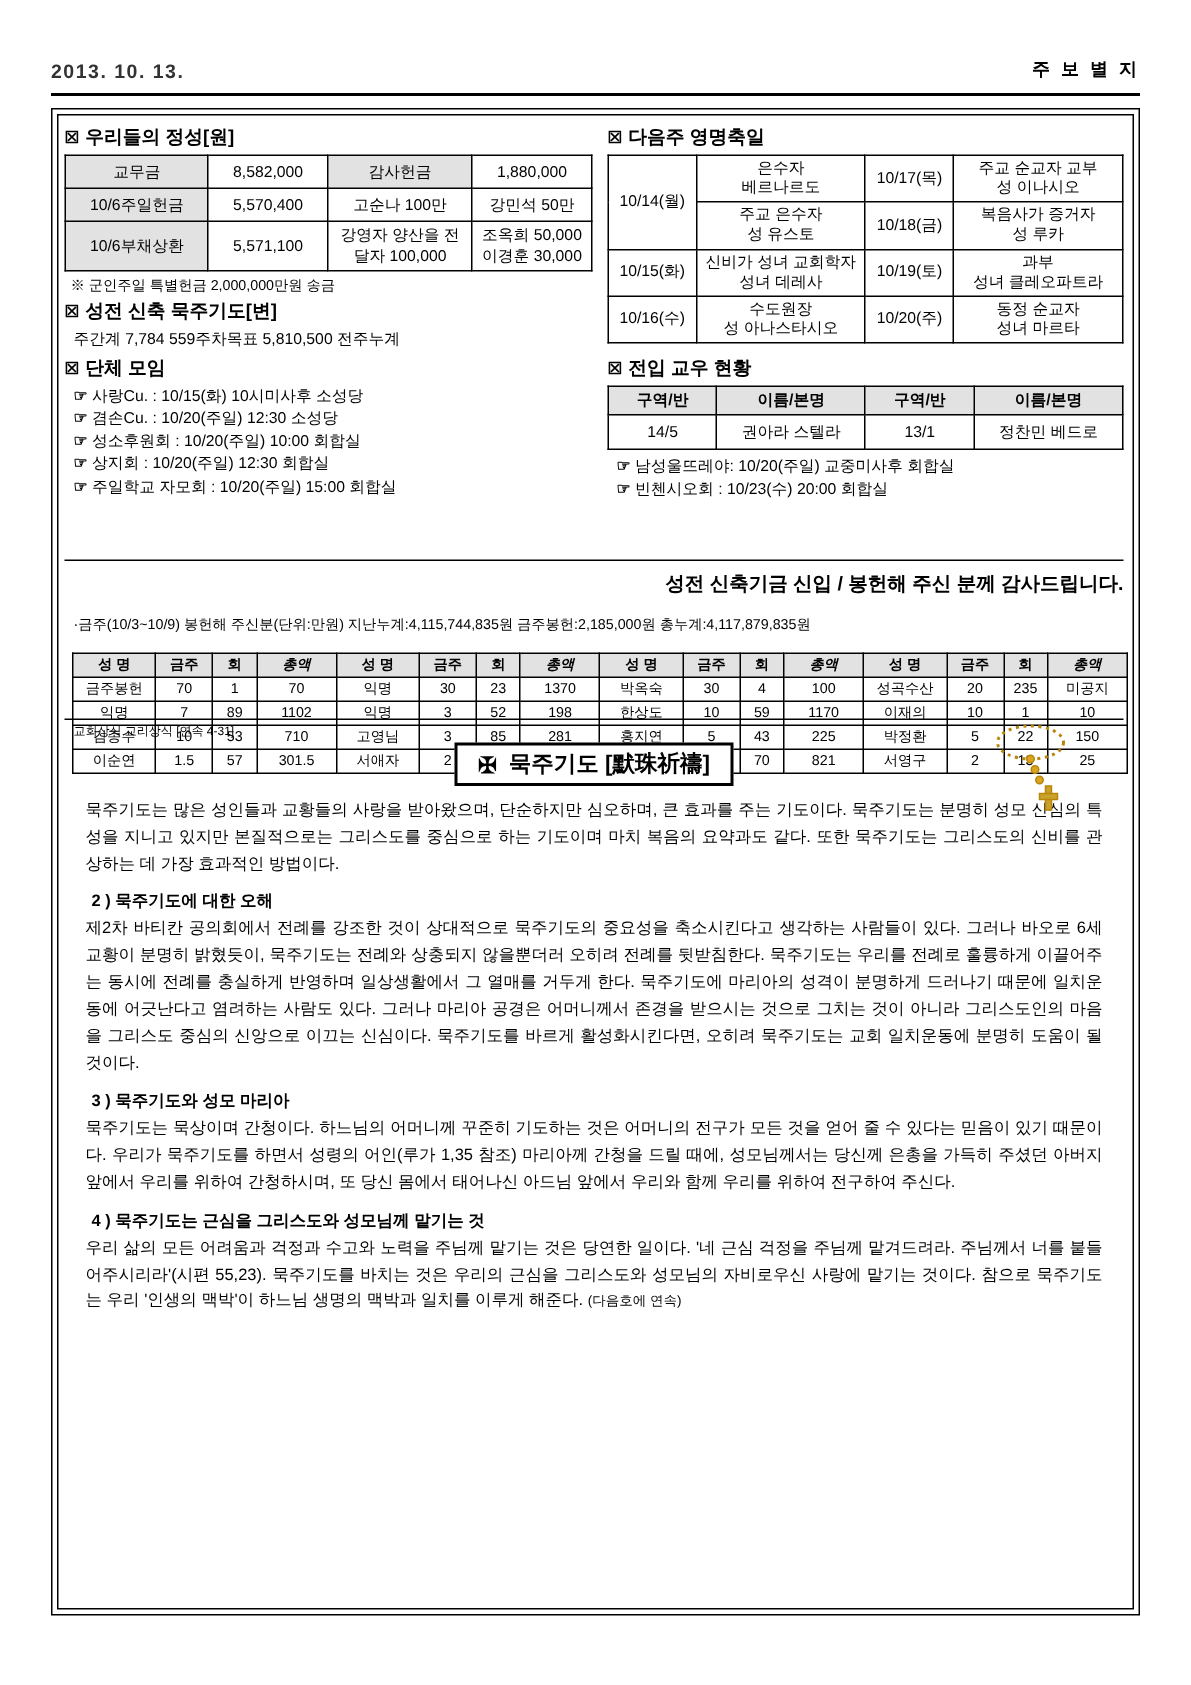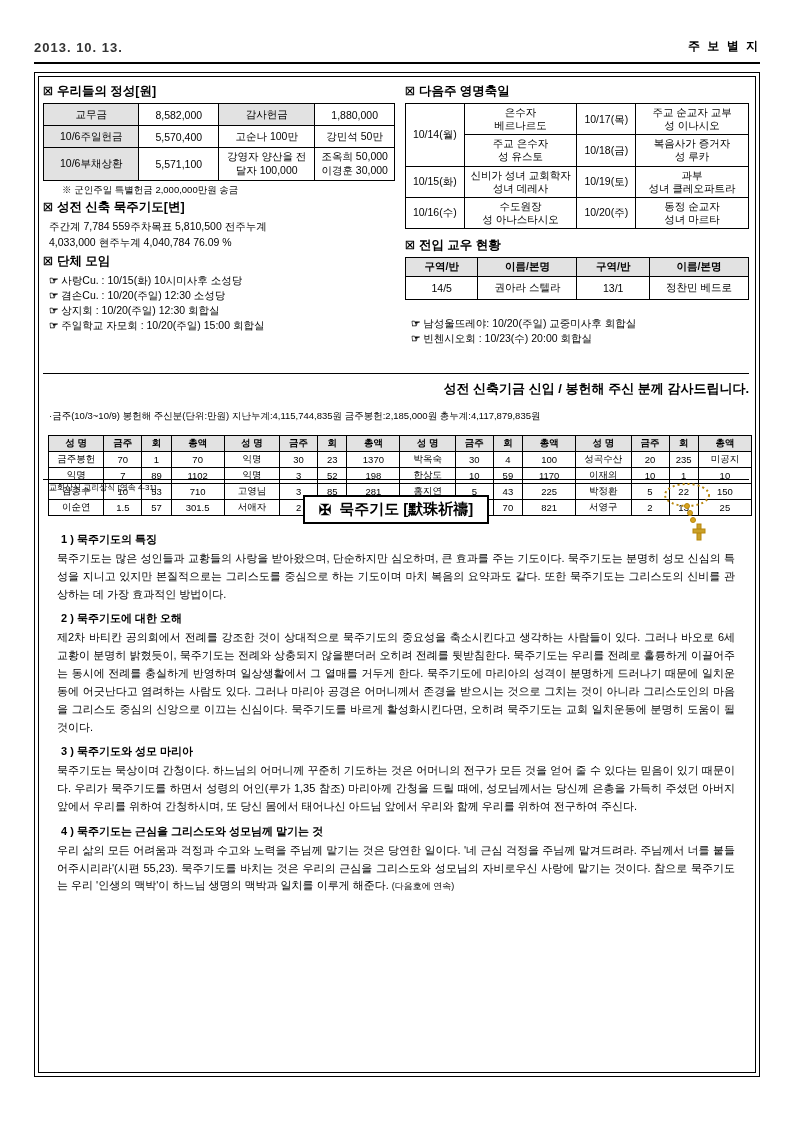--- a/index.html
+++ b/index.html
@@ -41,21 +41,21 @@
 
   table.grid{border-collapse:collapse;}
   table.grid td,table.grid th{
     border:1px solid #000;padding:2px 3px;font-size:10.5px;text-align:center;
     vertical-align:middle;
   }
   .shade{background:#e2e2e2;}
   .num{text-align:right;padding-right:4px;}
 
   .tiny{font-size:8.5px;}
-  .note{font-size:9.5px;margin:3px 0 2px 19px;}
+  .note{font-size:9.5px;margin:3px 0 2px 4px;}
 
   .list{margin:1px 0 0 6px;}
   .list div{font-size:10.5px;line-height:1.45;}
   .ptr{font-weight:bold;}
 
   
   .offer td{height:17px;}
   .offer .lbl{width:92px;margin-left:23px;}
   .offer .amt{width:74px;}
 
@@ -73,21 +73,21 @@
   .dontitle{
     text-align:right;font-weight:bold;font-size:13px;margin:6px 0 2px 0;
   }
   .donline{font-size:9.5px;margin:12px 0 3px 6px;}
   table.don{border-collapse:collapse;width:704px;margin-left:5px;margin-top:12px;}
   table.don td,table.don th{border:1px solid #000;font-size:9.5px;padding:1px 2px;text-align:center;}
   table.don th{background:#e2e2e2;font-weight:bold;}
   table.don .nm{width:46px;}
   table.don .gj{width:30px;}
   table.don .hoe{width:22px;}
-  table.don .tot{width:44px;}
+  table.don .tot{width:44px;font-style:italic;}
 
   
   .artwrap{position:relative;margin-top:6px;}
   .artmeta{font-size:8px;margin-left:6px;color:#000;}
   .bannerrow{display:flex;justify-content:center;align-items:center;margin-top:2px;}
   .banner{
     border:2px solid #000;padding:3px 14px;font-weight:bold;font-size:15px;
     display:flex;align-items:center;gap:8px;background:#fff;
   }
   .rosary{position:absolute;right:14px;top:0px;width:78px;height:62px;}
@@ -145,29 +145,29 @@
         </tbody>
           </table>
 
         <div class="note">※  군인주일 특별헌금 2,000,000만원 송금</div>
 
         <div class="sect-title">
           <span class="sq">☒</span>
           <span>성전 신축 묵주기도[변]</span>
         </div>
         <div class="goal">주간계 7,784   559주차목표 5,810,500  전주누계</div>
-        <div class="goal">4,033,000   현주누계 4,040,784        76.09 %</div>
 
         <div class="sect-title">
           <span class="sq">☒</span>
           <span>단체 모임</span>
         </div>
         <div class="list">
           <div><span class="ptr">☞</span> <span>사랑Cu. : 10/15(화) 10시미사후   소성당</span></div>
           <div><span class="ptr">☞</span> <span>겸손Cu. : 10/20(주일) 12:30   소성당</span></div>
+          <div><span class="ptr">☞</span> <span>성소후원회 : 10/20(주일) 10:00  회합실</span></div>
           <div><span class="ptr">☞</span> <span>상지회 : 10/20(주일) 12:30   회합실</span></div>
           <div><span class="ptr">☞</span> <span>주일학교 자모회 : 10/20(주일) 15:00   회합실</span></div>
         </div>
       </div>
 
       <div class="colR">
 
         <div class="sect-title">
           <span class="sq">☒</span>
           <span>다음주 영명축일</span>
@@ -224,21 +224,21 @@
           </tr>
           <tr>
             <td>14/5</td>
             <td>권아라 스텔라</td>
             <td>13/1</td>
             <td>정찬민 베드로</td>
           </tr>
         </tbody>
           </table>
 
-        <div class="list" style="margin-top:16px">
+        <div class="list" style="margin-top:4px">
           <div><span class="ptr">☞</span> <span>남성울뜨레야: 10/20(주일) 교중미사후   회합실</span></div>
           <div><span class="ptr">☞</span> <span>빈첸시오회 : 10/23(수) 20:00  회합실</span></div>
         </div>
       </div>
     </div>
 
     <div style="position:absolute;left:8px;top:300px;width:706px;">
       <div style="border-top:1px solid #000;margin-bottom:2px;"></div>
       <div class="dontitle">성전 신축기금 신입 / 봉헌해 주신 분께 감사드립니다.</div>
       <div class="donline">·금주(10/3~10/9) 봉헌해  주신분(단위:만원) 지난누계:4,115,744,835원 금주봉헌:2,185,000원  총누계:4,117,879,835원</div>
@@ -355,21 +355,20 @@
           <ellipse cx="30" cy="16" rx="22" ry="11" fill="none" stroke-width="2" stroke-dasharray="2,3"></ellipse>
           <circle cx="30" cy="27" r="2.5"></circle>
           <circle cx="33" cy="34" r="2.5"></circle>
           <circle cx="36" cy="41" r="2.5"></circle>
           <rect x="40" y="45" width="4" height="16" fill="#caa12a"></rect>
           <rect x="36" y="50" width="12" height="4" fill="#caa12a"></rect>
         </g>
       </svg>
 
       <div class="art">
-        <h4>1 )  묵주기도의 특징</h4>
         <p>묵주기도는 많은 성인들과 교황들의 사랑을 받아왔으며, 단순하지만 심오하며, 큰 효과를 주는 기도이다. 묵주기도는 분명히 성모 신심의 특성을 지니고 있지만 본질적으로는 그리스도를 중심으로 하는 기도이며 마치 복음의 요약과도 같다.  또한 묵주기도는 그리스도의 신비를 관상하는 데 가장 효과적인 방법이다.</p>
 
         <h4>2 )  묵주기도에 대한 오해</h4>
         <p>제2차 바티칸 공의회에서 전례를 강조한 것이 상대적으로 묵주기도의 중요성을 축소시킨다고 생각하는 사람들이 있다. 그러나 바오로 6세 교황이 분명히 밝혔듯이, 묵주기도는 전례와 상충되지 않을뿐더러 오히려 전례를 뒷받침한다. 묵주기도는 우리를 전례로 훌륭하게 이끌어주는 동시에 전례를 충실하게 반영하며 일상생활에서 그 열매를 거두게 한다.  묵주기도에 마리아의 성격이 분명하게 드러나기 때문에 일치운동에 어긋난다고 염려하는 사람도 있다. 그러나 마리아 공경은 어머니께서 존경을 받으시는 것으로 그치는 것이 아니라 그리스도인의 마음을 그리스도 중심의 신앙으로 이끄는 신심이다. 묵주기도를 바르게 활성화시킨다면, 오히려 묵주기도는 교회 일치운동에 분명히 도움이 될 것이다.</p>
 
         <h4>3 )  묵주기도와 성모 마리아</h4>
         <p>묵주기도는 묵상이며 간청이다. 하느님의 어머니께 꾸준히 기도하는 것은 어머니의 전구가 모든 것을 얻어 줄 수 있다는 믿음이 있기 때문이다. 우리가 묵주기도를 하면서 성령의 어인(루가 1,35 참조) 마리아께 간청을 드릴 때에, 성모님께서는 당신께 은총을 가득히 주셨던 아버지 앞에서 우리를 위하여 간청하시며, 또 당신 몸에서 태어나신 아드님 앞에서 우리와 함께 우리를 위하여 전구하여 주신다.</p>
 
         <h4>4 )  묵주기도는 근심을 그리스도와 성모님께 맡기는 것</h4>
         <p><span>우리 삶의 모든 어려움과 걱정과 수고와 노력을 주님께 맡기는 것은 당연한 일이다. '네 근심 걱정을 주님께 맡겨드려라. 주님께서 너를 붙들어주시리라'(시편 55,23). 묵주기도를 바치는 것은 우리의 근심을 그리스도와 성모님의 자비로우신 사랑에 맡기는 것이다. 참으로 묵주기도는 우리 '인생의 맥박'이 하느님 생명의 맥박과 일치를 이루게 해준다.</span> <span class="src">(다음호에 연속)</span></p>

